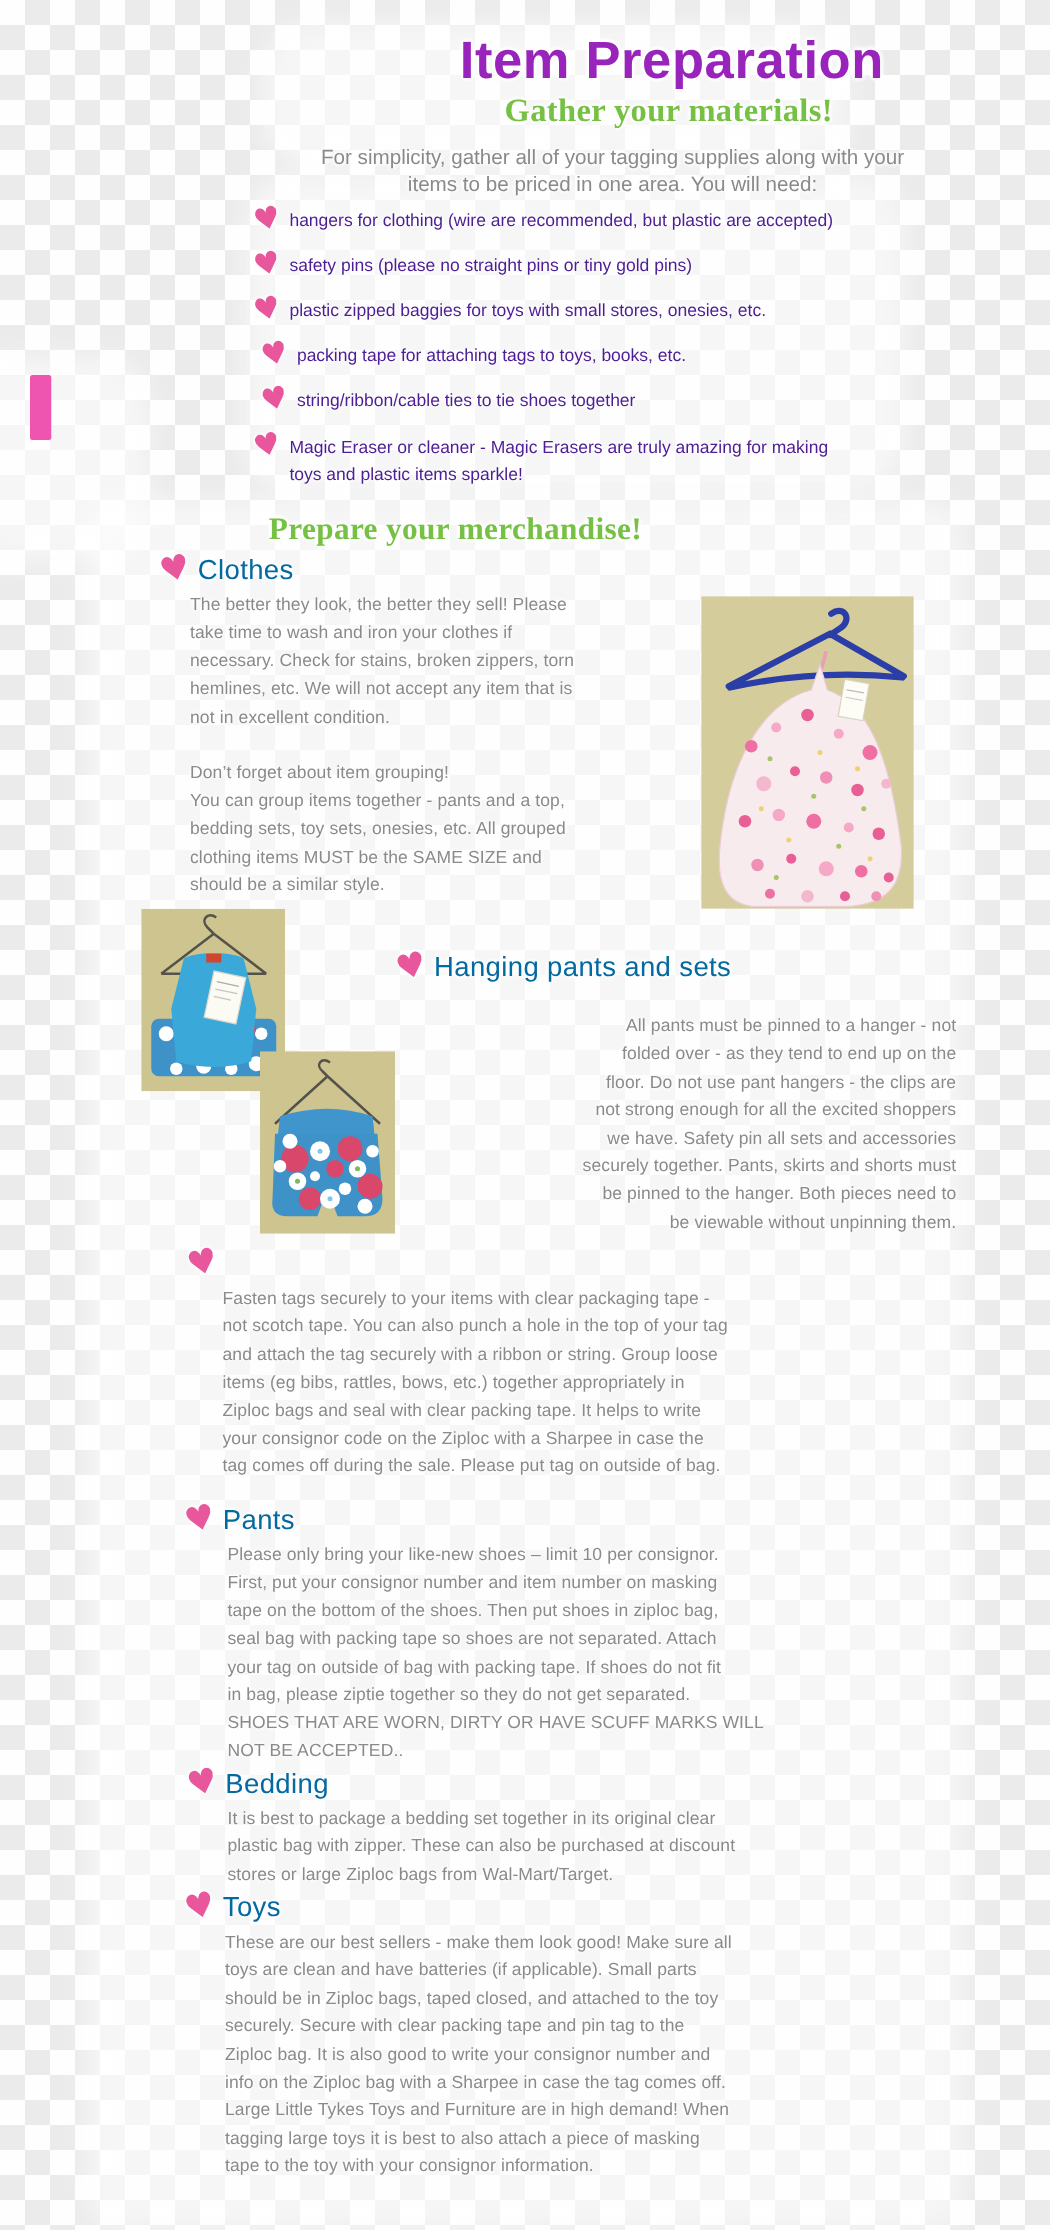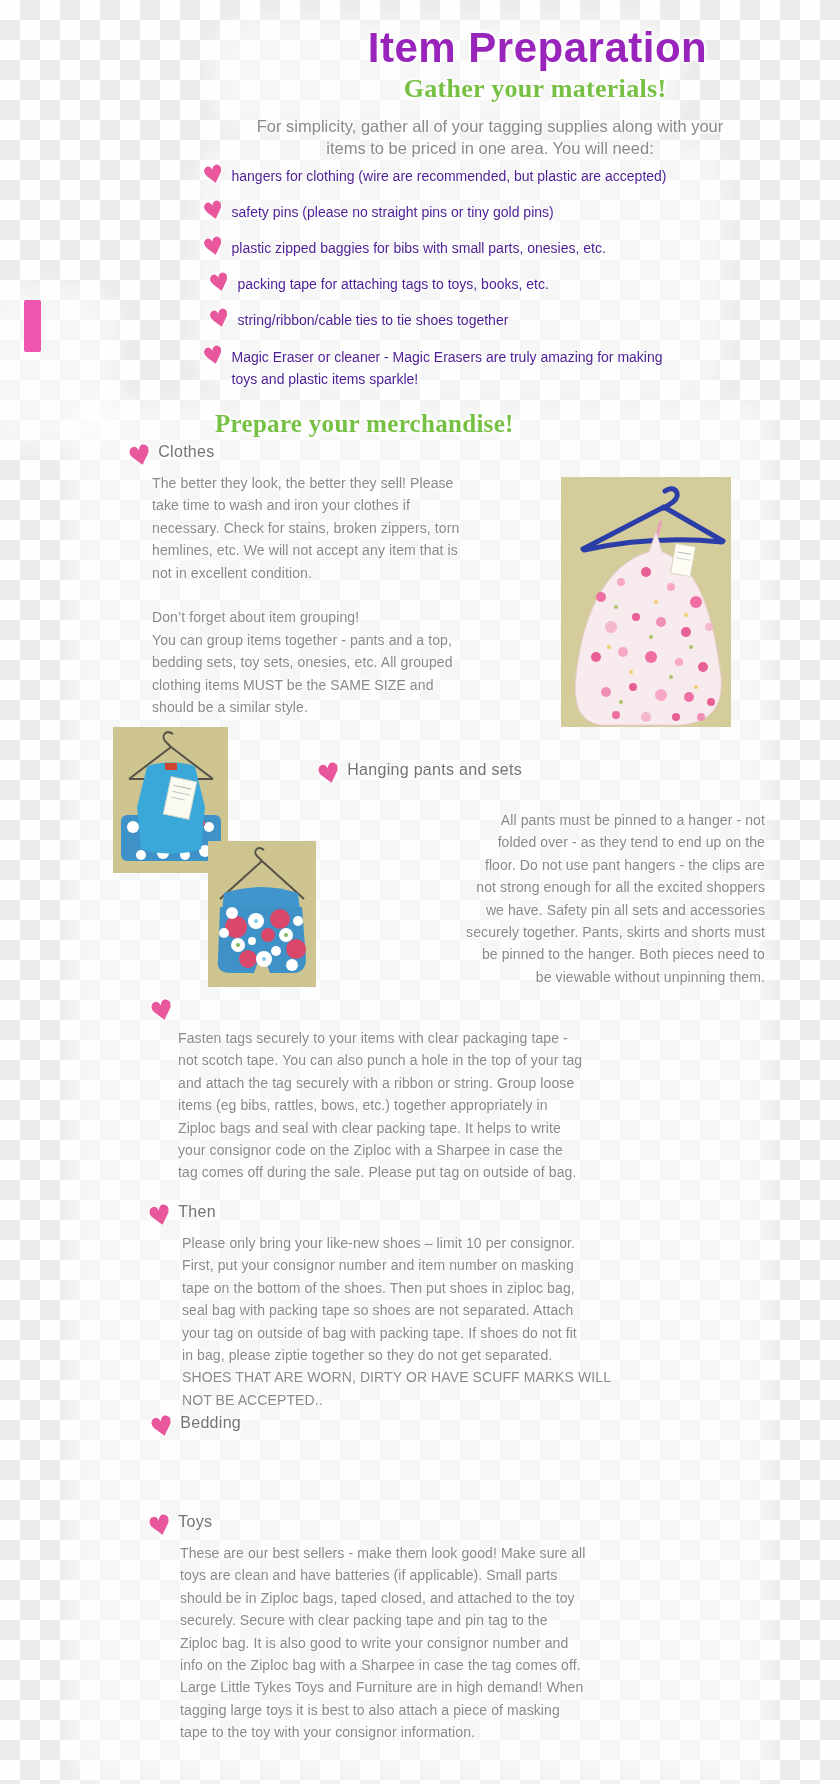--- a/index.html
+++ b/index.html
@@ -20,21 +20,21 @@
   .para{position:absolute;font-size:14px;line-height:22.4px;color:#8a8a8a;
         white-space:pre-line;letter-spacing:.1px;}
   .bullet{position:absolute;left:203px;display:flex;gap:7px;align-items:flex-start;}
   .heart{display:inline-block;color:#e8569b;transform:rotate(-14deg);
          line-height:1;font-family:"DejaVu Sans",sans-serif;
          text-shadow:0 0 4px #fff,0 0 4px #fff;}
   .heart.sm{font-size:24px;margin-top:-2px;}
   .heart.lg{font-size:27px;margin-top:-1px;}
   .btext{font-size:14px;line-height:22.4px;color:#4c1d95;white-space:pre-line;width:570px;}
   .sec-head{position:absolute;display:flex;gap:6px;align-items:flex-start;}
-  .sec-title{font-size:16px;color:#737373;letter-spacing:.3px;}
+  .sec-title{font-size:22px;color:#0369a1;letter-spacing:.3px;}
   .photo{position:absolute;}
   .pink-mark{position:absolute;left:24px;top:300px;width:17px;height:52px;
              background:#ee55b0;border-radius:2px;}
 </style>
 </head>
 <body>
 
 <div class="canvas">
   <div class="checker"></div>
 
@@ -53,21 +53,21 @@
   <div class="bullet" style="top:165px;">
     <span class="heart sm">♥</span>
     <span class="btext halo">hangers for clothing (wire are recommended, but plastic are accepted)</span>
   </div>
   <div class="bullet" style="top:201px;">
     <span class="heart sm">♥</span>
     <span class="btext halo">safety pins (please no straight pins or tiny gold pins)</span>
   </div>
   <div class="bullet" style="top:237px;">
     <span class="heart sm">♥</span>
-    <span class="btext halo">plastic zipped baggies for bibs with small parts, onesies, etc.</span>
+    <span class="btext halo">plastic zipped baggies for toys with small stores, onesies, etc.</span>
   </div>
   <div class="bullet" style="top:273px;left:209px;">
     <span class="heart sm">♥</span>
     <span class="btext halo">packing tape for attaching tags to toys, books, etc.</span>
   </div>
   <div class="bullet" style="top:309px;left:209px;">
     <span class="heart sm">♥</span>
     <span class="btext halo">string/ribbon/cable ties to tie shoes together</span>
   </div>
   <div class="bullet" style="top:346px;">
@@ -222,35 +222,38 @@
   <div class="para halo" style="left:178px;top:1027px;width:600px;">Fasten tags securely to your items with clear packaging tape -
 not scotch tape. You can also punch a hole in the top of your tag
 and attach the tag securely with a ribbon or string. Group loose
 items (eg bibs, rattles, bows, etc.) together appropriately in
 Ziploc bags and seal with clear packing tape. It helps to write
 your consignor code on the Ziploc with a Sharpee in case the
 tag comes off during the sale.  Please put tag on outside of bag.</div>
 
   <div class="sec-head" style="left:148px;top:1203px;">
     <span class="heart lg">♥</span>
-    <span class="sec-title halo">Then</span>
+    <span class="sec-title halo">Pants</span>
   </div>
   <div class="para halo" style="left:182px;top:1232px;width:600px;">Please only bring your like-new shoes – limit 10 per consignor.
 First, put your consignor number and item number on masking
 tape on the bottom of the shoes. Then put shoes in ziploc bag,
 seal bag with packing tape so shoes are not separated. Attach
 your tag on outside of bag with packing tape.  If shoes do not fit
 in bag, please ziptie together so they do not get separated.
 SHOES THAT ARE WORN, DIRTY OR HAVE SCUFF MARKS WILL
 NOT BE ACCEPTED..</div>
 
   <div class="sec-head" style="left:150px;top:1414px;">
     <span class="heart lg">♥</span>
     <span class="sec-title halo">Bedding</span>
   </div>
+  <div class="para halo" style="left:182px;top:1443px;width:600px;">It is best to package a bedding set together in its original clear
+plastic bag with zipper. These can also be purchased at discount
+stores or large Ziploc bags from Wal-Mart/Target.</div>
 
   <div class="sec-head" style="left:148px;top:1513px;">
     <span class="heart lg">♥</span>
     <span class="sec-title halo">Toys</span>
   </div>
   <div class="para halo" style="left:180px;top:1542px;width:600px;">These are our best sellers - make them look good! Make sure all
 toys are clean and have batteries (if applicable). Small parts
 should be in Ziploc bags, taped closed, and attached to the toy
 securely.  Secure with clear packing tape and pin tag to the
 Ziploc bag. It is also good to write your consignor number and

